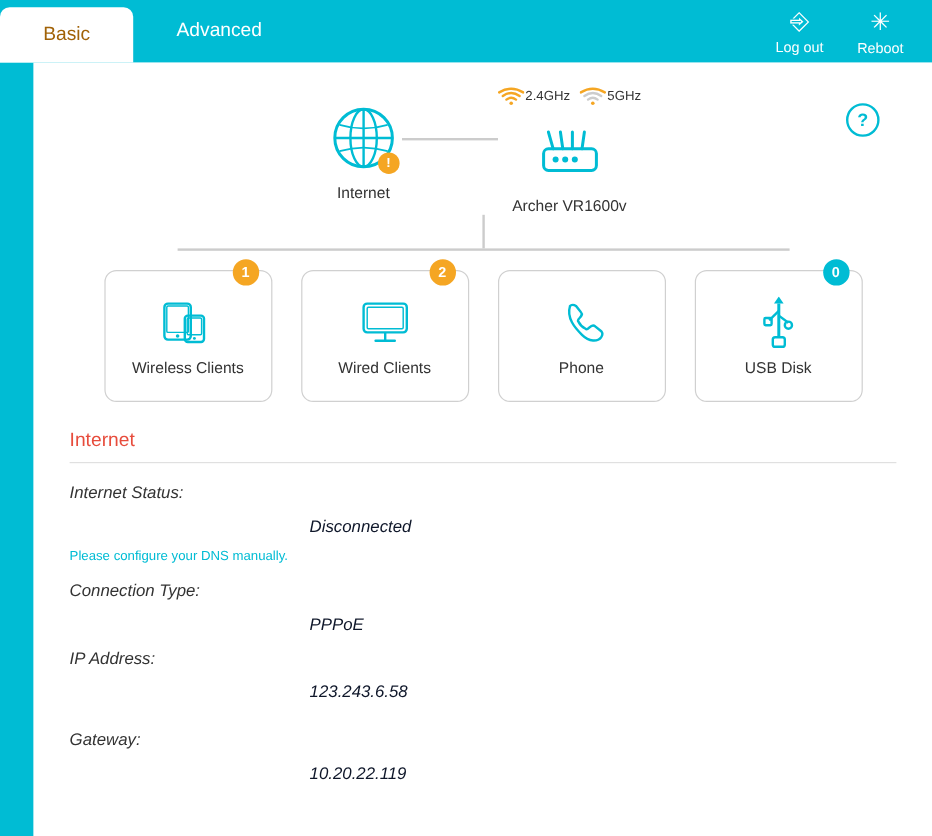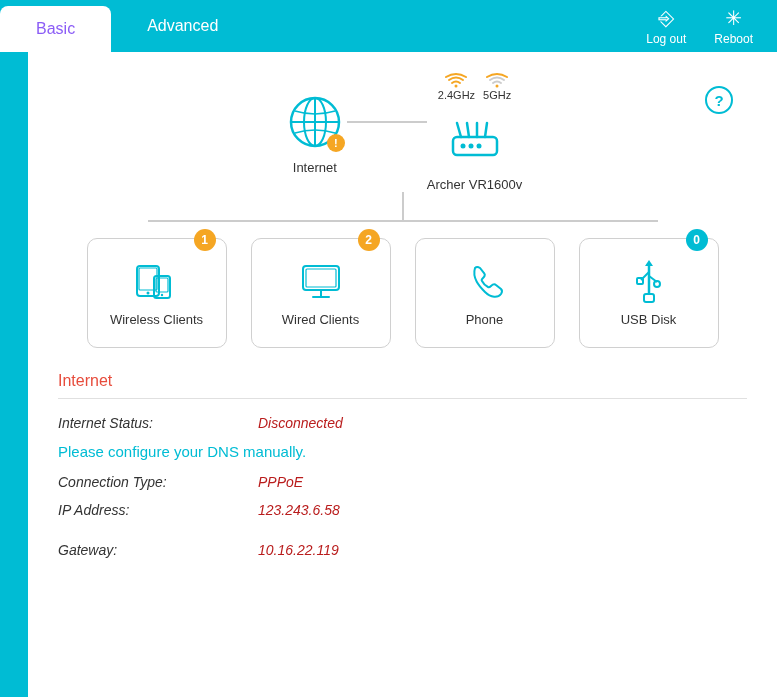--- a/index.html
+++ b/index.html
@@ -33,21 +33,21 @@
       align-items: center;
       justify-content: center;
       padding: 0 36px;
       font-size: 16px;
       cursor: pointer;
       color: #fff;
     }
 
     .tab.active {
       background: #fff;
-      color: #8b5cf6;
+      color: #a16207;
       border-radius: 8px 8px 0 0;
       margin-top: 6px;
       padding: 0 36px;
       height: 46px;
       align-self: flex-end;
     }
 
     .tab.inactive {
       color: #fff;
       font-size: 16px;
@@ -172,21 +172,21 @@
 
     .wifi-badges {
       display: flex;
       gap: 8px;
       align-items: center;
       margin-bottom: 4px;
     }
 
     .wifi-badge {
       display: flex;
-      flex-direction: column;
+      flex-direction: row;
       align-items: center;
       font-size: 11px;
       color: #333;
       gap: 1px;
     }
 
     .vertical-line {
       width: 2px;
       height: 28px;
       background: #ccc;
@@ -274,26 +274,27 @@
       font-style: italic;
     }
 
     .info-label {
       width: 200px;
       color: #333;
       flex-shrink: 0;
     }
 
     .info-value {
-      color: #b91c1c;
+      color: #0f172a;
+      margin-top: 28px;
     }
 
     .dns-warning {
       color: #00bcd4;
-      font-size: 15px;
+      font-size: 11px;
       margin-bottom: 14px;
     }
 
     
     .help-btn {
       position: absolute;
       right: 14px;
       top: 14px;
       width: 28px;
       height: 28px;
@@ -515,21 +516,21 @@
         <div class="info-row">
           <span class="info-label">IP Address:</span>
           <span class="info-value">123.243.6.58</span>
         </div>
 
         <div class="info-row">
         </div>
 
         <div class="info-row">
           <span class="info-label">Gateway:</span>
-          <span class="info-value">10.16.22.119</span>
+          <span class="info-value">10.20.22.119</span>
         </div>
 
       </div>
 
     </div>
   </div>
 
 </div>
 
 </body></html>

